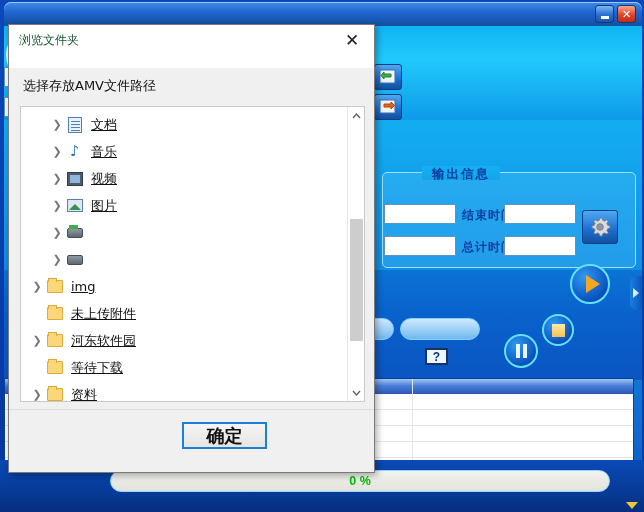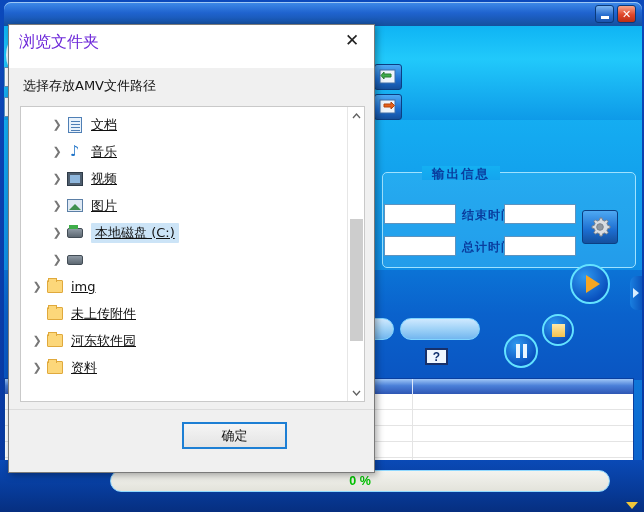--- a/index.html
+++ b/index.html
@@ -222,21 +222,21 @@
   .dialog{
     position:absolute;left:8px;top:24px;width:367px;height:449px;
     background:#f0f0f0;border:1px solid #7a7a7a;
     box-shadow:2px 2px 7px rgba(0,0,0,.35);
     box-sizing:border-box;z-index:60;
   }
   .dlg-titlebar{
     position:absolute;left:0;top:0;right:0;height:43px;background:#fff;
   }
   .dlg-title{
-    position:absolute;left:10px;top:7px;font-size:16px;color:#6d28d9;
+    position:absolute;left:10px;top:7px;font-size:12px;color:#14532d;
   }
   .dlg-close{
     position:absolute;right:0px;top:0px;width:44px;height:30px;
     display:flex;align-items:center;justify-content:center;
     font-size:17px;color:#222;
   }
   .dlg-prompt{
     position:absolute;left:14px;top:52px;font-size:13px;color:#111;
     font-family:"DejaVu Sans",sans-serif;
   }
@@ -315,25 +315,25 @@
     color:#606060;font-size:9px;
   }
   .vs-thumb{
     position:absolute;left:2px;top:112px;width:13px;height:122px;background:#cdcdcd;
   }
   .dlg-footer{
     position:absolute;left:0;bottom:0;right:0;height:62px;
     background:#f0f0f0;border-top:1px solid #dcdcdc;
   }
   .dbtn{
-    position:absolute;top:12px;width:105px;height:27px;
+    position:absolute;top:12px;width:85px;height:27px;
     background:linear-gradient(180deg,#f5f5f5,#e4e4e4);
     border:1px solid #adadad;box-sizing:border-box;
     display:flex;align-items:center;justify-content:center;
-    font-size:13px;color:#111;font-family:"DejaVu Sans",sans-serif;
+    font-size:18px;color:#111;font-family:"DejaVu Sans",sans-serif;font-weight:bold;
   }
   .dbtn.primary{border:2px solid #1d7fd4;}
 </style>
 </head>
 <body>
 
 <div class="app">
 
   <div class="main-window">
 
@@ -526,21 +526,20 @@
               <span class="ic-pic"></span>
             </span>
             <span class="tlabel">图片</span>
           </div>
           <div class="tnode sel">
             <span class="indent"></span>
             <span class="chev">❯</span>
             <span class="ticon">
               <span class="ic-drive sys"></span>
             </span>
-            <span class="tlabel">本地磁盘 (C:)</span>
           </div>
           <div class="tnode">
             <span class="indent"></span>
             <span class="chev">❯</span>
             <span class="ticon">
               <span class="ic-drive"></span>
             </span>
           </div>
           <div class="tnode">
             <span class="chev">❯</span>
@@ -555,20 +554,27 @@
               <span class="ic-folder"></span>
             </span>
             <span class="tlabel">未上传附件</span>
           </div>
           <div class="tnode">
             <span class="chev">❯</span>
             <span class="ticon">
               <span class="ic-folder"></span>
             </span>
             <span class="tlabel">河东软件园</span>
+          </div>
+          <div class="tnode">
+            <span class="chev"></span>
+            <span class="ticon">
+              <span class="ic-folder"></span>
+            </span>
+            <span class="tlabel">等待下载</span>
           </div>
           <div class="tnode">
             <span class="chev">❯</span>
             <span class="ticon">
               <span class="ic-folder"></span>
             </span>
             <span class="tlabel">资料</span>
           </div>
         </div>
       <div class="vscroll">

